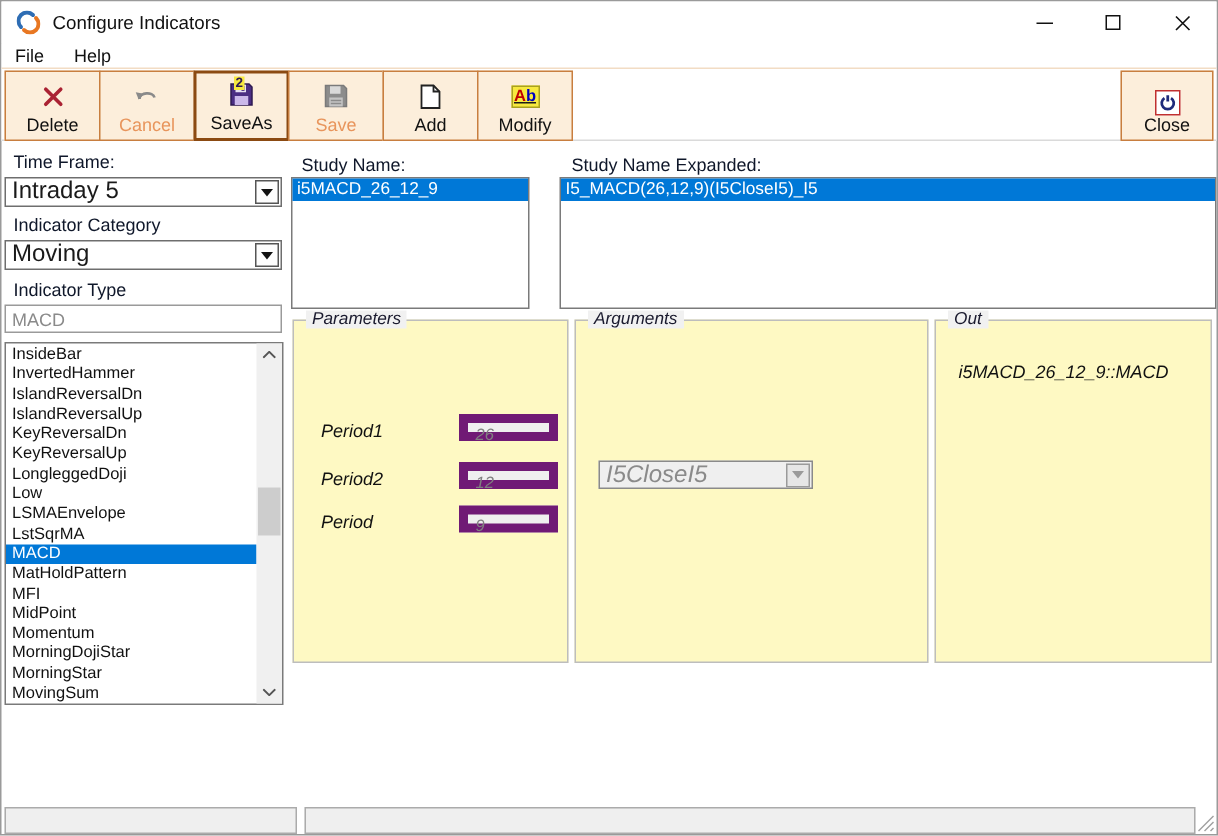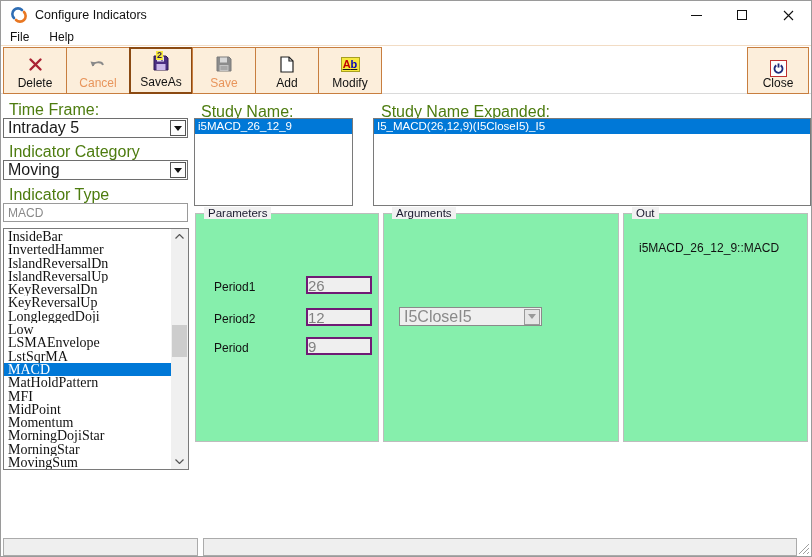--- a/index.html
+++ b/index.html
@@ -29,48 +29,48 @@
   .tb-btn.focused { border:2px solid #8B4A12; }
   .tb-btn .tb-icon { height:20px; display:flex; align-items:center; justify-content:center; margin-bottom:3px; }
   .tb-label { font-size:12px; color:#111; line-height:12px; }
   .tb-btn.disabled .tb-label { color:#E8955C; }
   .tb-close { position:absolute; right:2px; top:1px; width:62px; height:47px; background:#FCEEDB; border:1px solid #C87E3F; display:flex; flex-direction:column; align-items:center; justify-content:flex-end; padding-bottom:4px; }
   .ab-chip { width:19px; height:15px; background:#F7E93F; border:1px solid #A8A020; font-size:11px; font-weight:bold; line-height:13px; text-align:center;text-decoration:underline; }
   .ab-chip .a { color:#C00000; } .ab-chip .b { color:#0000C0; }
   .power-chip { width:17px; height:17px; background:#fff; border:1px solid #C03030; display:flex; align-items:center; justify-content:center; }
 
   
-  .lbl { position:absolute; font-size:16px; color:#4d7c0f; }
+  .lbl { position:absolute; font-size:12px; color:#0f172a; }
   .combo { position:absolute; height:20px; background:#fff; border:1px solid #6e6e6e; font-size:16px; display:flex; align-items:center; }
   .combo .val { flex:1; padding-left:4px; white-space:nowrap; overflow:hidden; }
   .combo .drop { width:16px; height:16px; margin-right:1px; border:1px solid #555; background:#FDFDFD; display:flex; align-items:center; justify-content:center; }
   .tri { width:0; height:0; border-left:4px solid transparent; border-right:4px solid transparent; border-top:5px solid #111; }
   .combo.disabled { background:#EFEFEF; border-color:#8a8a8a; }
   .combo.disabled .val { color:#8a8a8a; }
   .combo.disabled .drop { background:#E6E6E6; border-color:#9a9a9a; }
   .combo.disabled .tri { border-top-color:#9a9a9a; }
   .textbox-disabled { position:absolute; background:#fff; border:1px solid #9a9a9a; color:#8a8a8a; font-size:12px; padding-left:4px; display:flex; align-items:center; }
 
   .listbox { position:absolute; left:2px; top:227px; width:186px; height:242px; background:#fff; border:1px solid #7a7a7a; }
   .lb-items { position:absolute; left:0; top:1px; right:17px; }
-  .lb-item { font-size:14px; line-height:13.3px; height:13.3px; padding-left:4px; white-space:nowrap; overflow:hidden; color:#111;font-family:Liberation Serif, serif; }
+  .lb-item { font-size:11px; line-height:13.3px; height:13.3px; padding-left:4px; white-space:nowrap; overflow:hidden; color:#111; }
   .lb-item.selected { background:#0078D7; color:#fff; }
   .vscroll { position:absolute; right:0; top:0; width:17px; height:100%; background:#F0F0F0; }
   .vs-arrow { position:absolute; left:0; width:17px; height:15px; display:flex; align-items:center; justify-content:center; }
   .vs-thumb { position:absolute; left:1px; width:15px; background:#CDCDCD; }
 
   
   .study-list { position:absolute; background:#fff; border:1px solid #7a7a7a; }
   .study-row { height:15px; line-height:15px; font-size:11.5px; padding-left:3px; background:#0078D7; color:#fff; white-space:nowrap; overflow:hidden; }
 
   
-  .groupbox { position:absolute; top:212px; height:229px; background:#86efac; border:1px solid #BDBDBD; }
+  .groupbox { position:absolute; top:212px; height:229px; background:#fef9c3; border:1px solid #BDBDBD;font-style:italic; }
   .gb-title { position:absolute; top:-7px; left:8px; background:#F1F1F1; padding:0 4px; font-size:11.5px; color:#1a1a2e; }
   .param-row-label { position:absolute; font-size:12px; color:#111; }
-  .param-box { position:absolute; width:66px; height:18px; background:#EFEFEF; border:2px solid #701a75; color:#808080; font-size:15px; line-height:16px; padding-left:0; }
+  .param-box { position:absolute; width:66px; height:18px; background:#EFEFEF; border:6px solid #701a75; color:#808080; font-size:11px; line-height:16px; padding-left:5px; }
   .out-text { position:absolute; left:15px; top:27px; font-size:12px; color:#111; }
 
   
   .status-panel { position:absolute; top:537px; height:18px; background:#EFEFEF; border:1px solid #ABABAB; }
   .grip { position:absolute; right:1px; bottom:1px; width:14px; height:14px; }
 </style>
 </head>
 <body>
 
 <div id="app">

